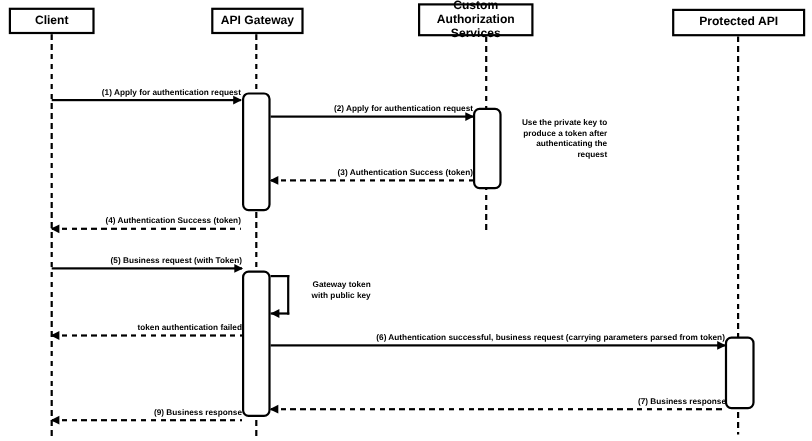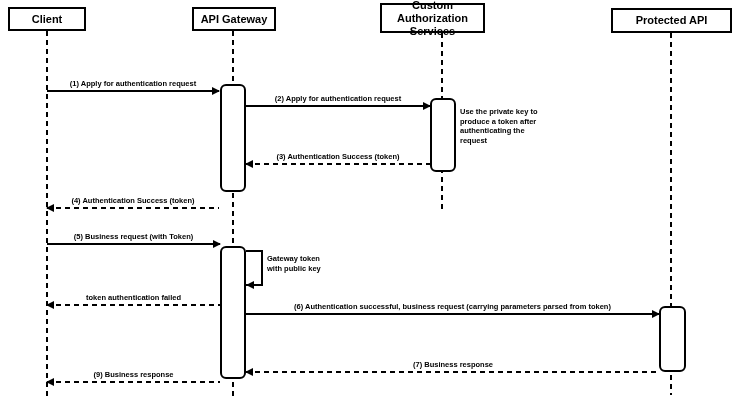--- a/index.html
+++ b/index.html
@@ -33,21 +33,21 @@
   
   .activation{
     position:absolute;box-sizing:border-box;
     border:2px solid #000;border-radius:6px;
     background:#fff;z-index:2;
   }
   
   .msg{position:absolute;height:16px;z-index:3;}
   .msg .lbl{
     position:absolute;left:0;right:0;bottom:4px;
-    text-align:center;font-size:7.5px;font-weight:bold;
+    text-align:right;font-size:7.5px;font-weight:bold;
     white-space:nowrap;
   }
   .msg .ln{position:absolute;left:0;right:0;bottom:0;height:2px;background:#000;}
   .msg .ln.dash{
     background:repeating-linear-gradient(to right,#000 0 5px,transparent 5px 9px);
   }
   .msg .ah-r{
     position:absolute;right:-1px;bottom:-3px;width:0;height:0;
     border-top:4px solid transparent;border-bottom:4px solid transparent;
     border-left:8px solid #000;
@@ -63,21 +63,21 @@
     border-top:2px solid #000;border-right:2px solid #000;border-bottom:2px solid #000;
     z-index:3;
   }
   .selfloop-arrow{
     position:absolute;width:0;height:0;z-index:3;
     border-top:4px solid transparent;border-bottom:4px solid transparent;
     border-right:8px solid #000;
   }
   .sidenote{
     position:absolute;font-size:7.5px;font-weight:bold;line-height:9.5px;
-    text-align:left;z-index:3;
+    text-align:right;z-index:3;
   }
 </style>
 </head>
 <body>
 
 <div class="canvas">
 
   <div class="lifeline" style="left:46px;top:31px;height:367px"></div>
   <div class="lifeline" style="left:232px;top:31px;height:367px"></div>
   <div class="lifeline" style="left:441px;top:33px;height:179px"></div>

